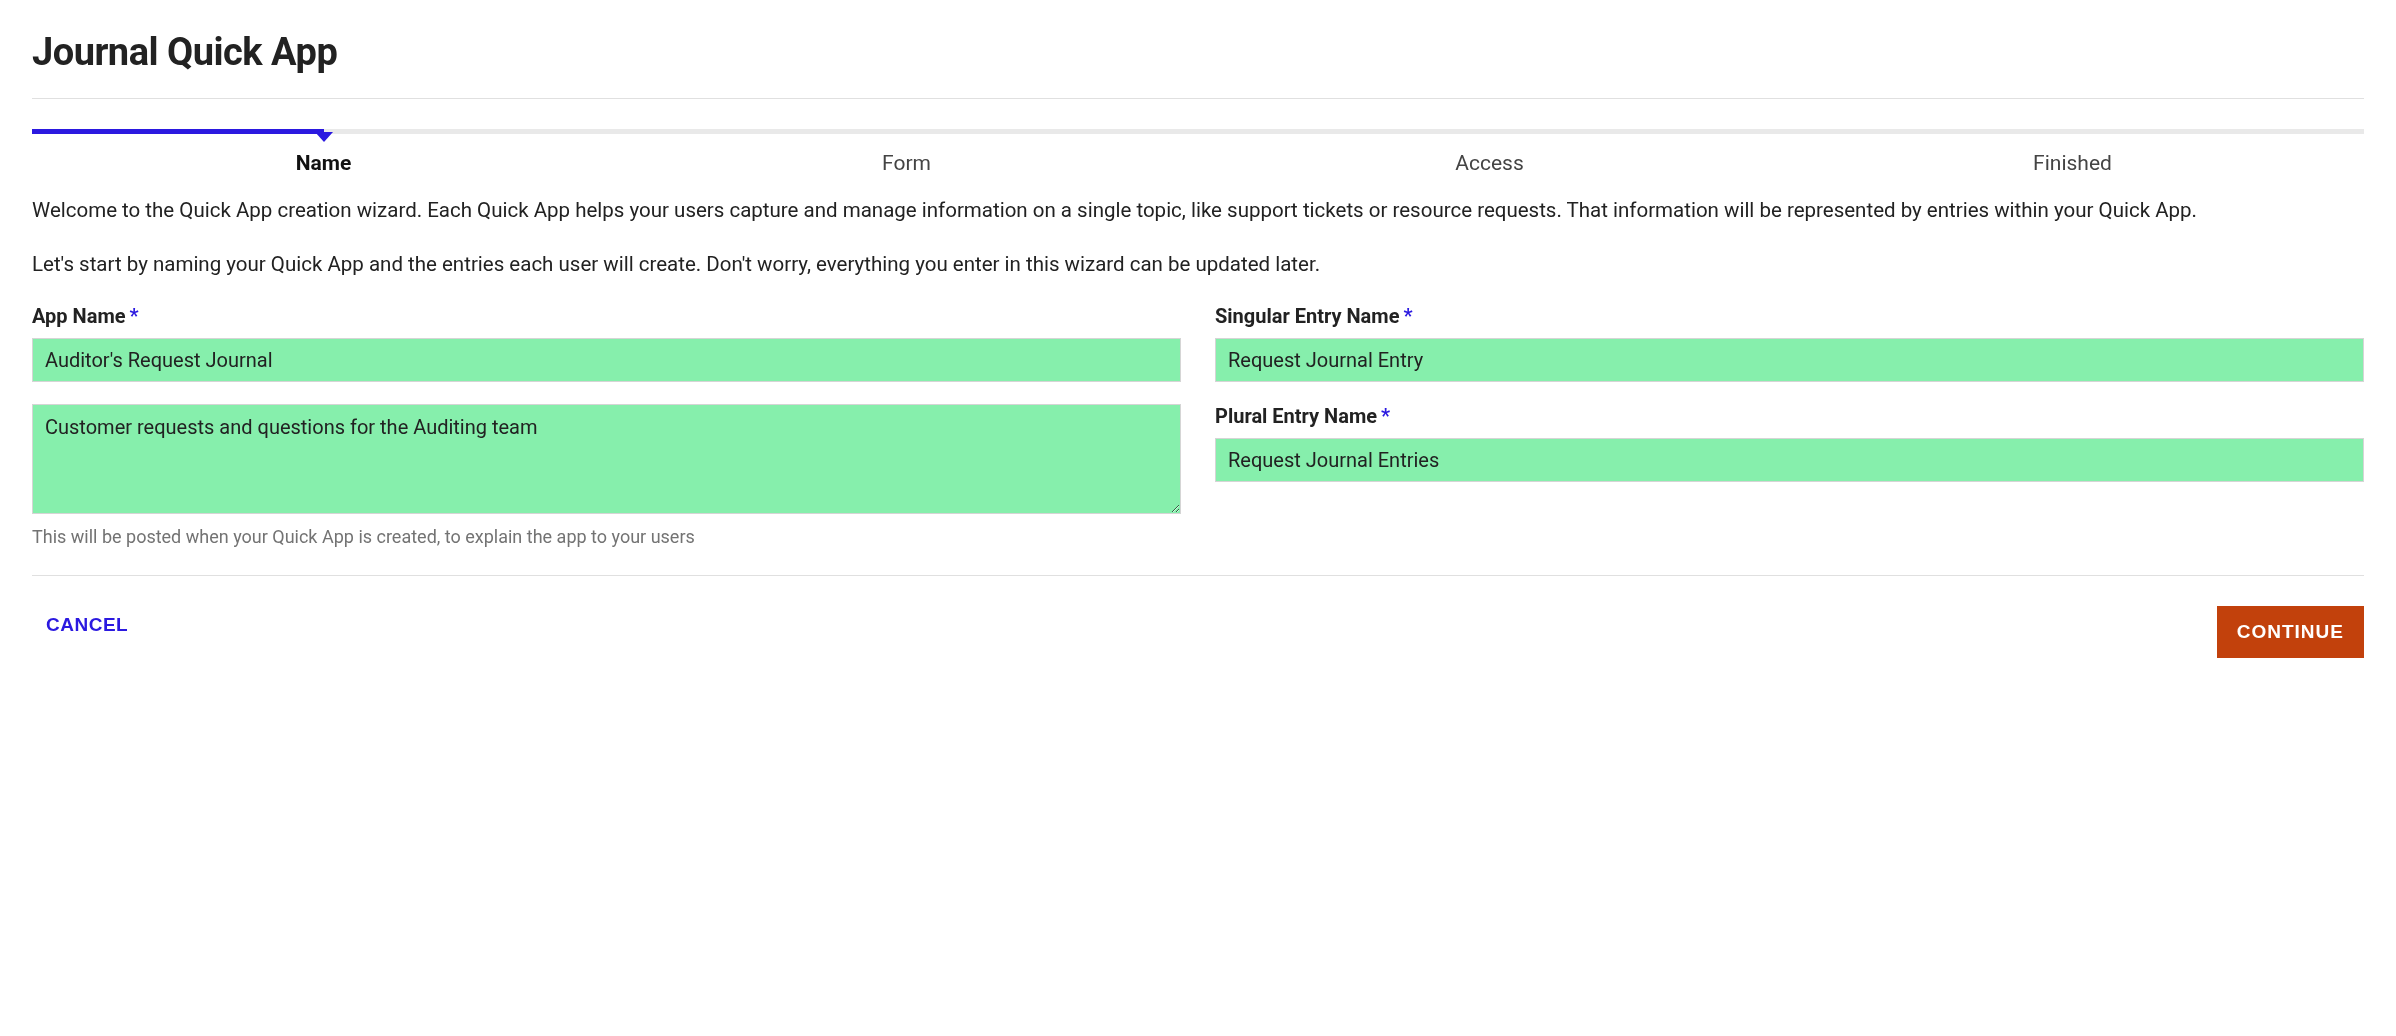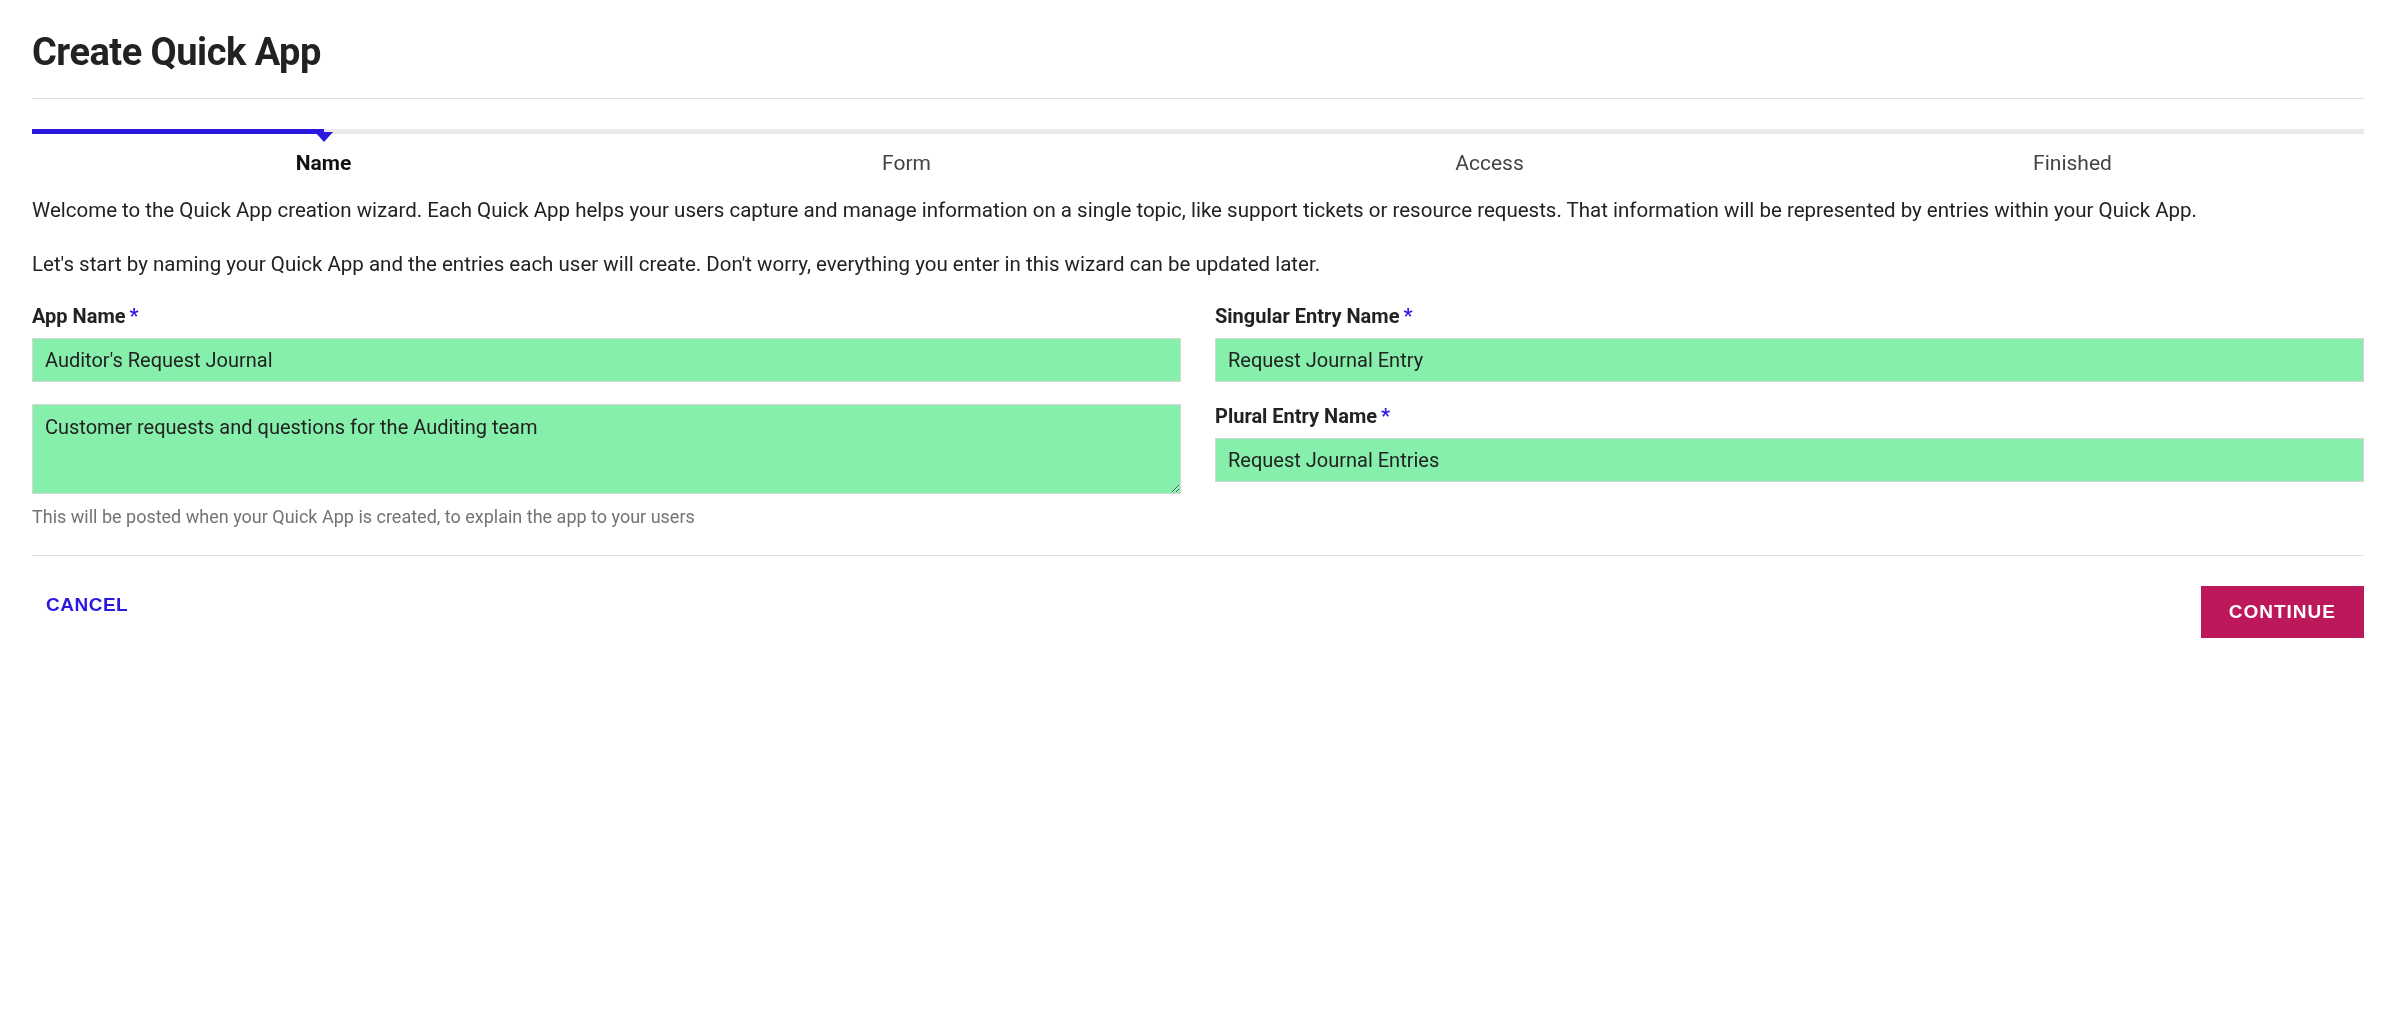--- a/index.html
+++ b/index.html
@@ -104,21 +104,21 @@
       font-family: inherit;
       color: #222;
       background: #86efac;
       outline: none;
     }
     input[type="text"] {
       height: 44px;
       padding: 0 12px;
     }
     textarea {
-      height: 90px;
+      height: 110px;
       padding: 10px 12px;
       resize: both;
     }
     .helper-text {
       font-size: 18px;
       color: #737373;
       margin-top: 12px;
     }
     .divider-bottom {
       border: none;
@@ -136,36 +136,36 @@
       background: none;
       border: none;
       color: #2b19e0;
       font-size: 19px;
       font-weight: 600;
       letter-spacing: 0.5px;
       cursor: pointer;
       padding: 8px 14px;
     }
     .btn-continue {
-      background: #be185d;
+      background: #c2410c;
       border: none;
       color: #fff;
       font-size: 19px;
       font-weight: 600;
       letter-spacing: 1px;
-      padding: 15px 28px;
+      padding: 15px 20px;
       cursor: pointer;
     }
     .col-left { grid-column: 1; }
     .col-right { grid-column: 2; }
   </style>
 </head>
 <body>
 
-<h1 class="page-title">Create Quick App</h1>
+<h1 class="page-title">Journal Quick App</h1>
 <hr class="divider-top">
 
 <div class="wizard-steps">
   <div class="wizard-track"></div>
   <div class="wizard-progress" style="width:12.5%"></div>
   <div class="wizard-pointer" style="left:calc(12.5% - 9px)"></div>
   <div class="wizard-step active">Name</div>
   <div class="wizard-step">Form</div>
   <div class="wizard-step">Access</div>
   <div class="wizard-step">Finished</div>

